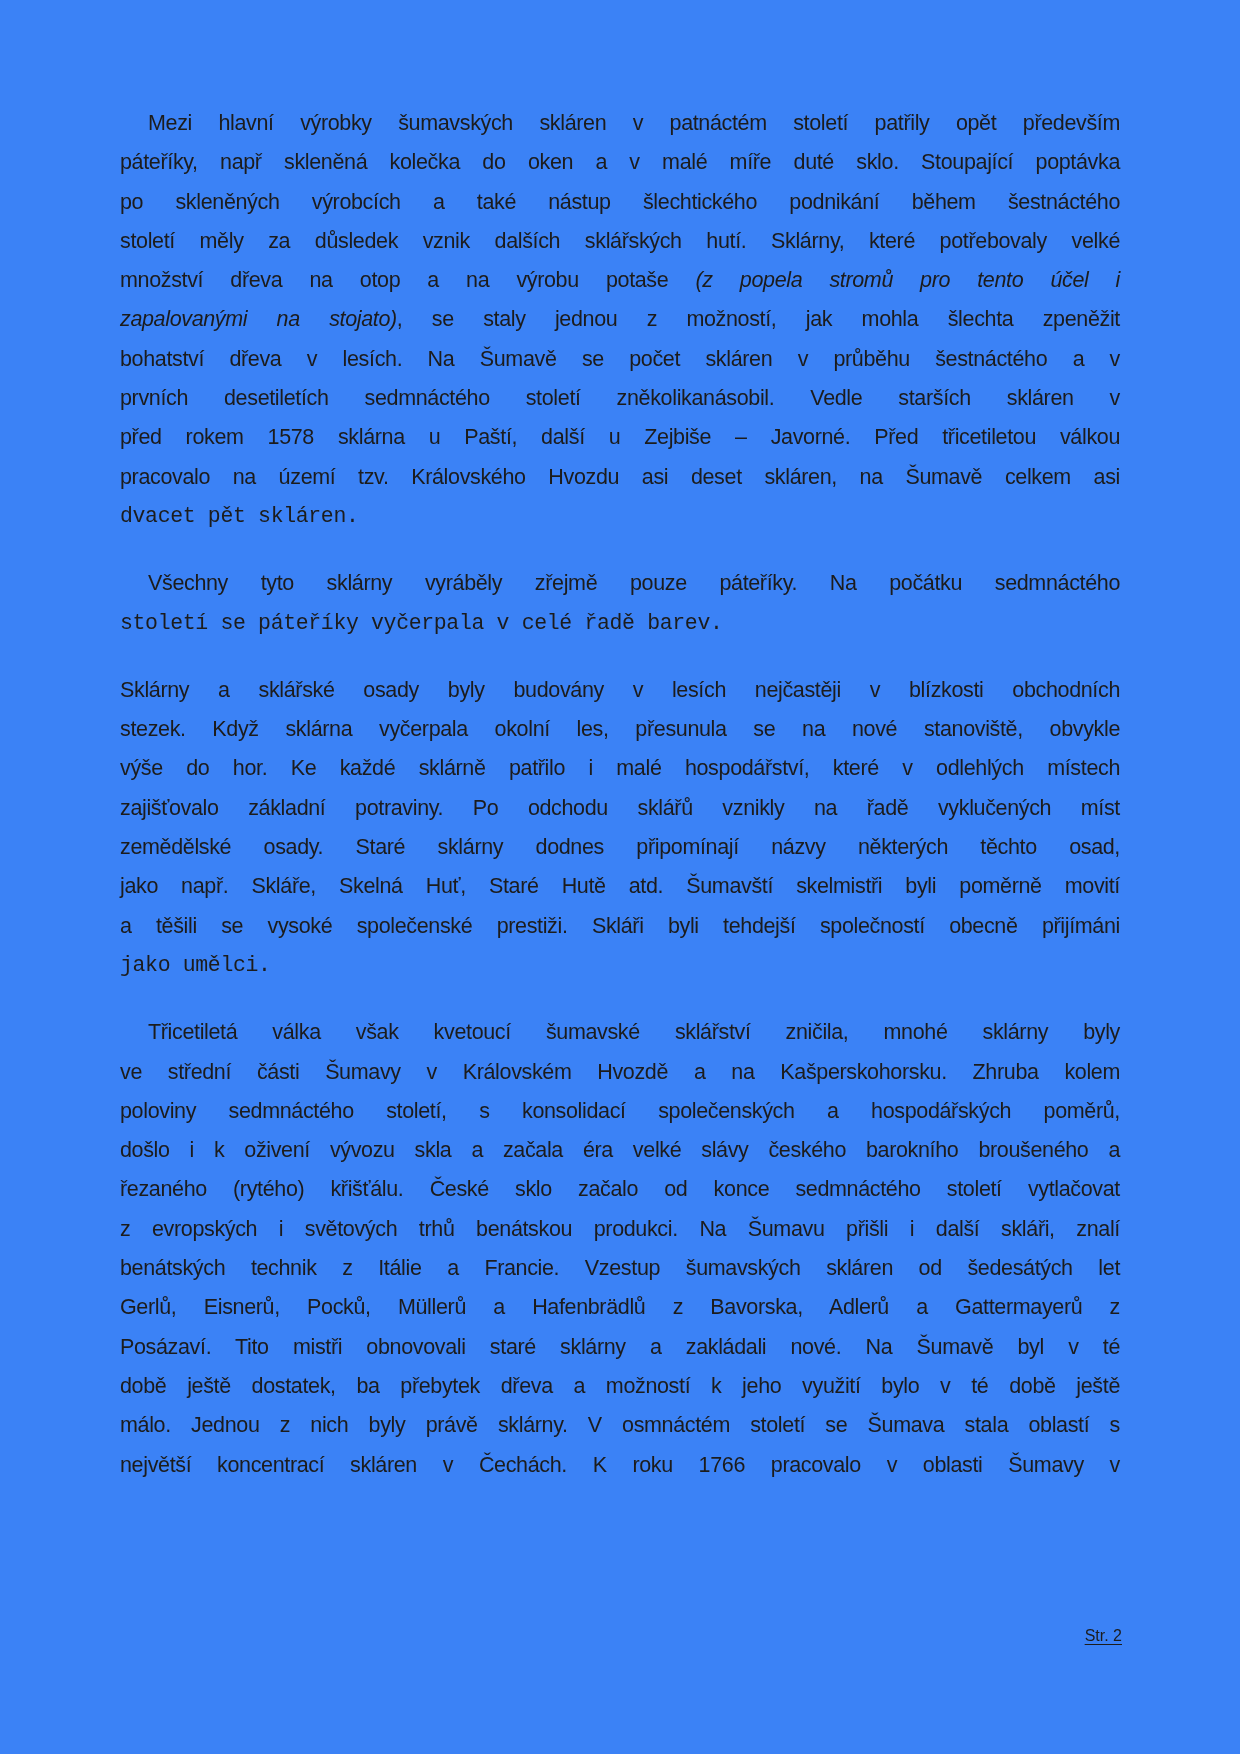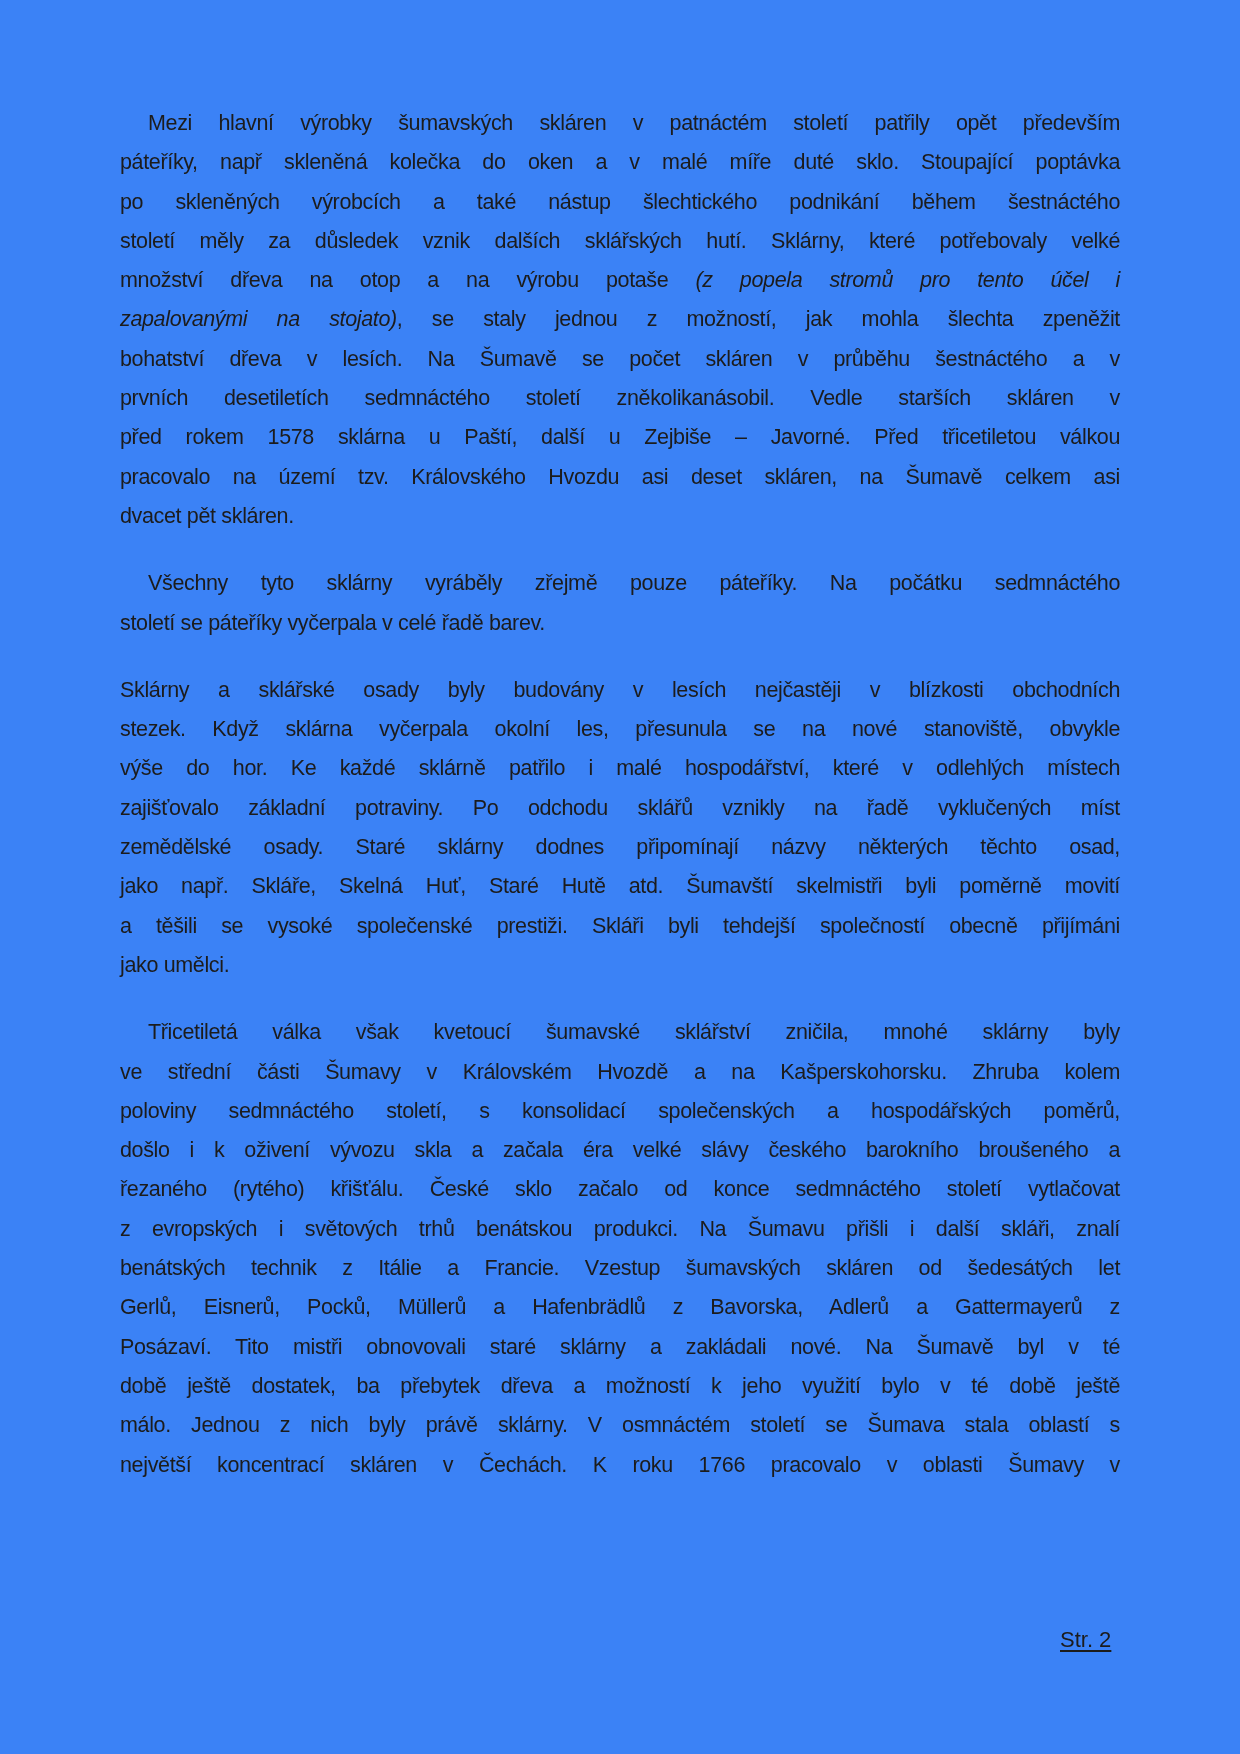--- a/index.html
+++ b/index.html
@@ -14,26 +14,26 @@
   }
   .para { margin: 0 0 28px 0; }
   .line {
     display: block;
     height: 39.3px; line-height: 39.3px;
     font-size: 21.5px;
     white-space: nowrap;
     text-align: justify; text-align-last: justify;
     letter-spacing: -0.35px;
   }
-  .line.last { text-align-last: left; }
+  .line.last { text-align-last: left; font-family: Liberation Mono, monospace; }
   .line.indent { padding-left: 28px; }
   .italic { font-style: italic; }
   .footer {
-    position: absolute; left: 1060px; top: 1627px; width: 62px; 
-    font-size: 22px; text-decoration: underline; text-underline-offset: 3px;
+    position: absolute; left: 1060px; top: 1627px; width: 62px; text-align: right;
+    font-size: 16px; text-decoration: underline; text-underline-offset: 3px;
     color: #1c1c1c; font-family: "Liberation Sans", "DejaVu Sans", sans-serif;
   }
 </style>
 </head>
 <body>
 
 <div class="page">
   <div class="body-text">
 
     <div class="para">

